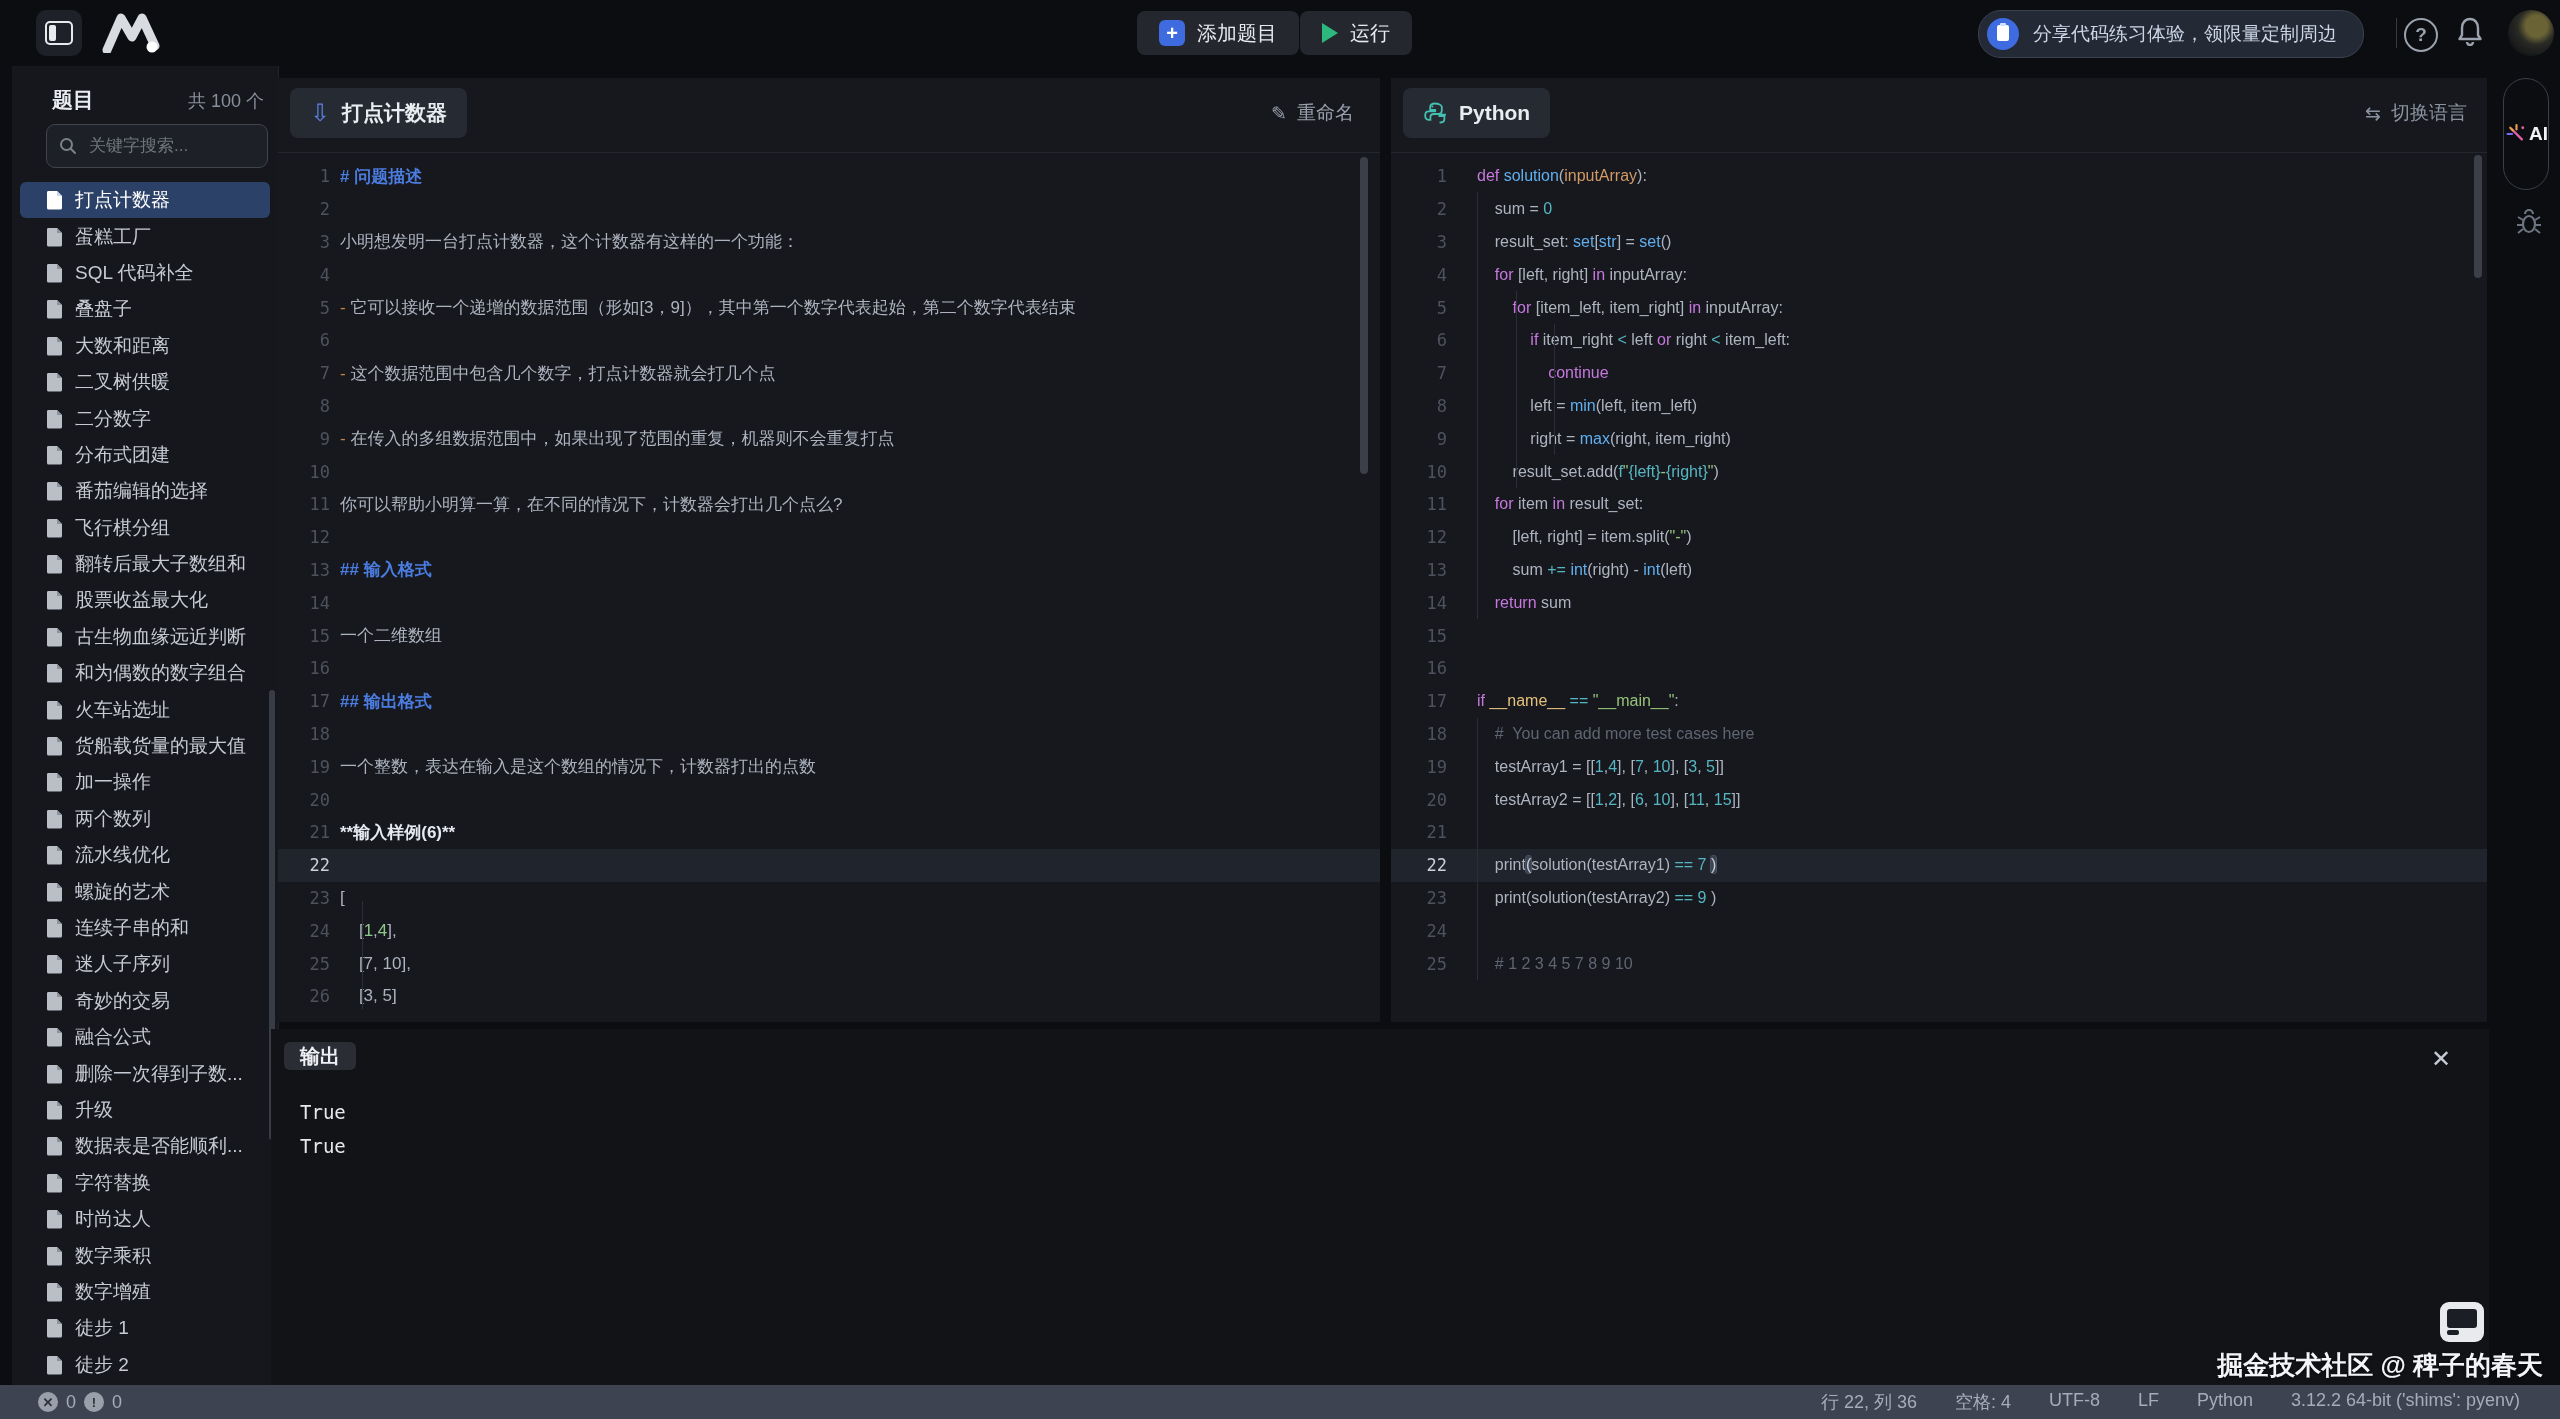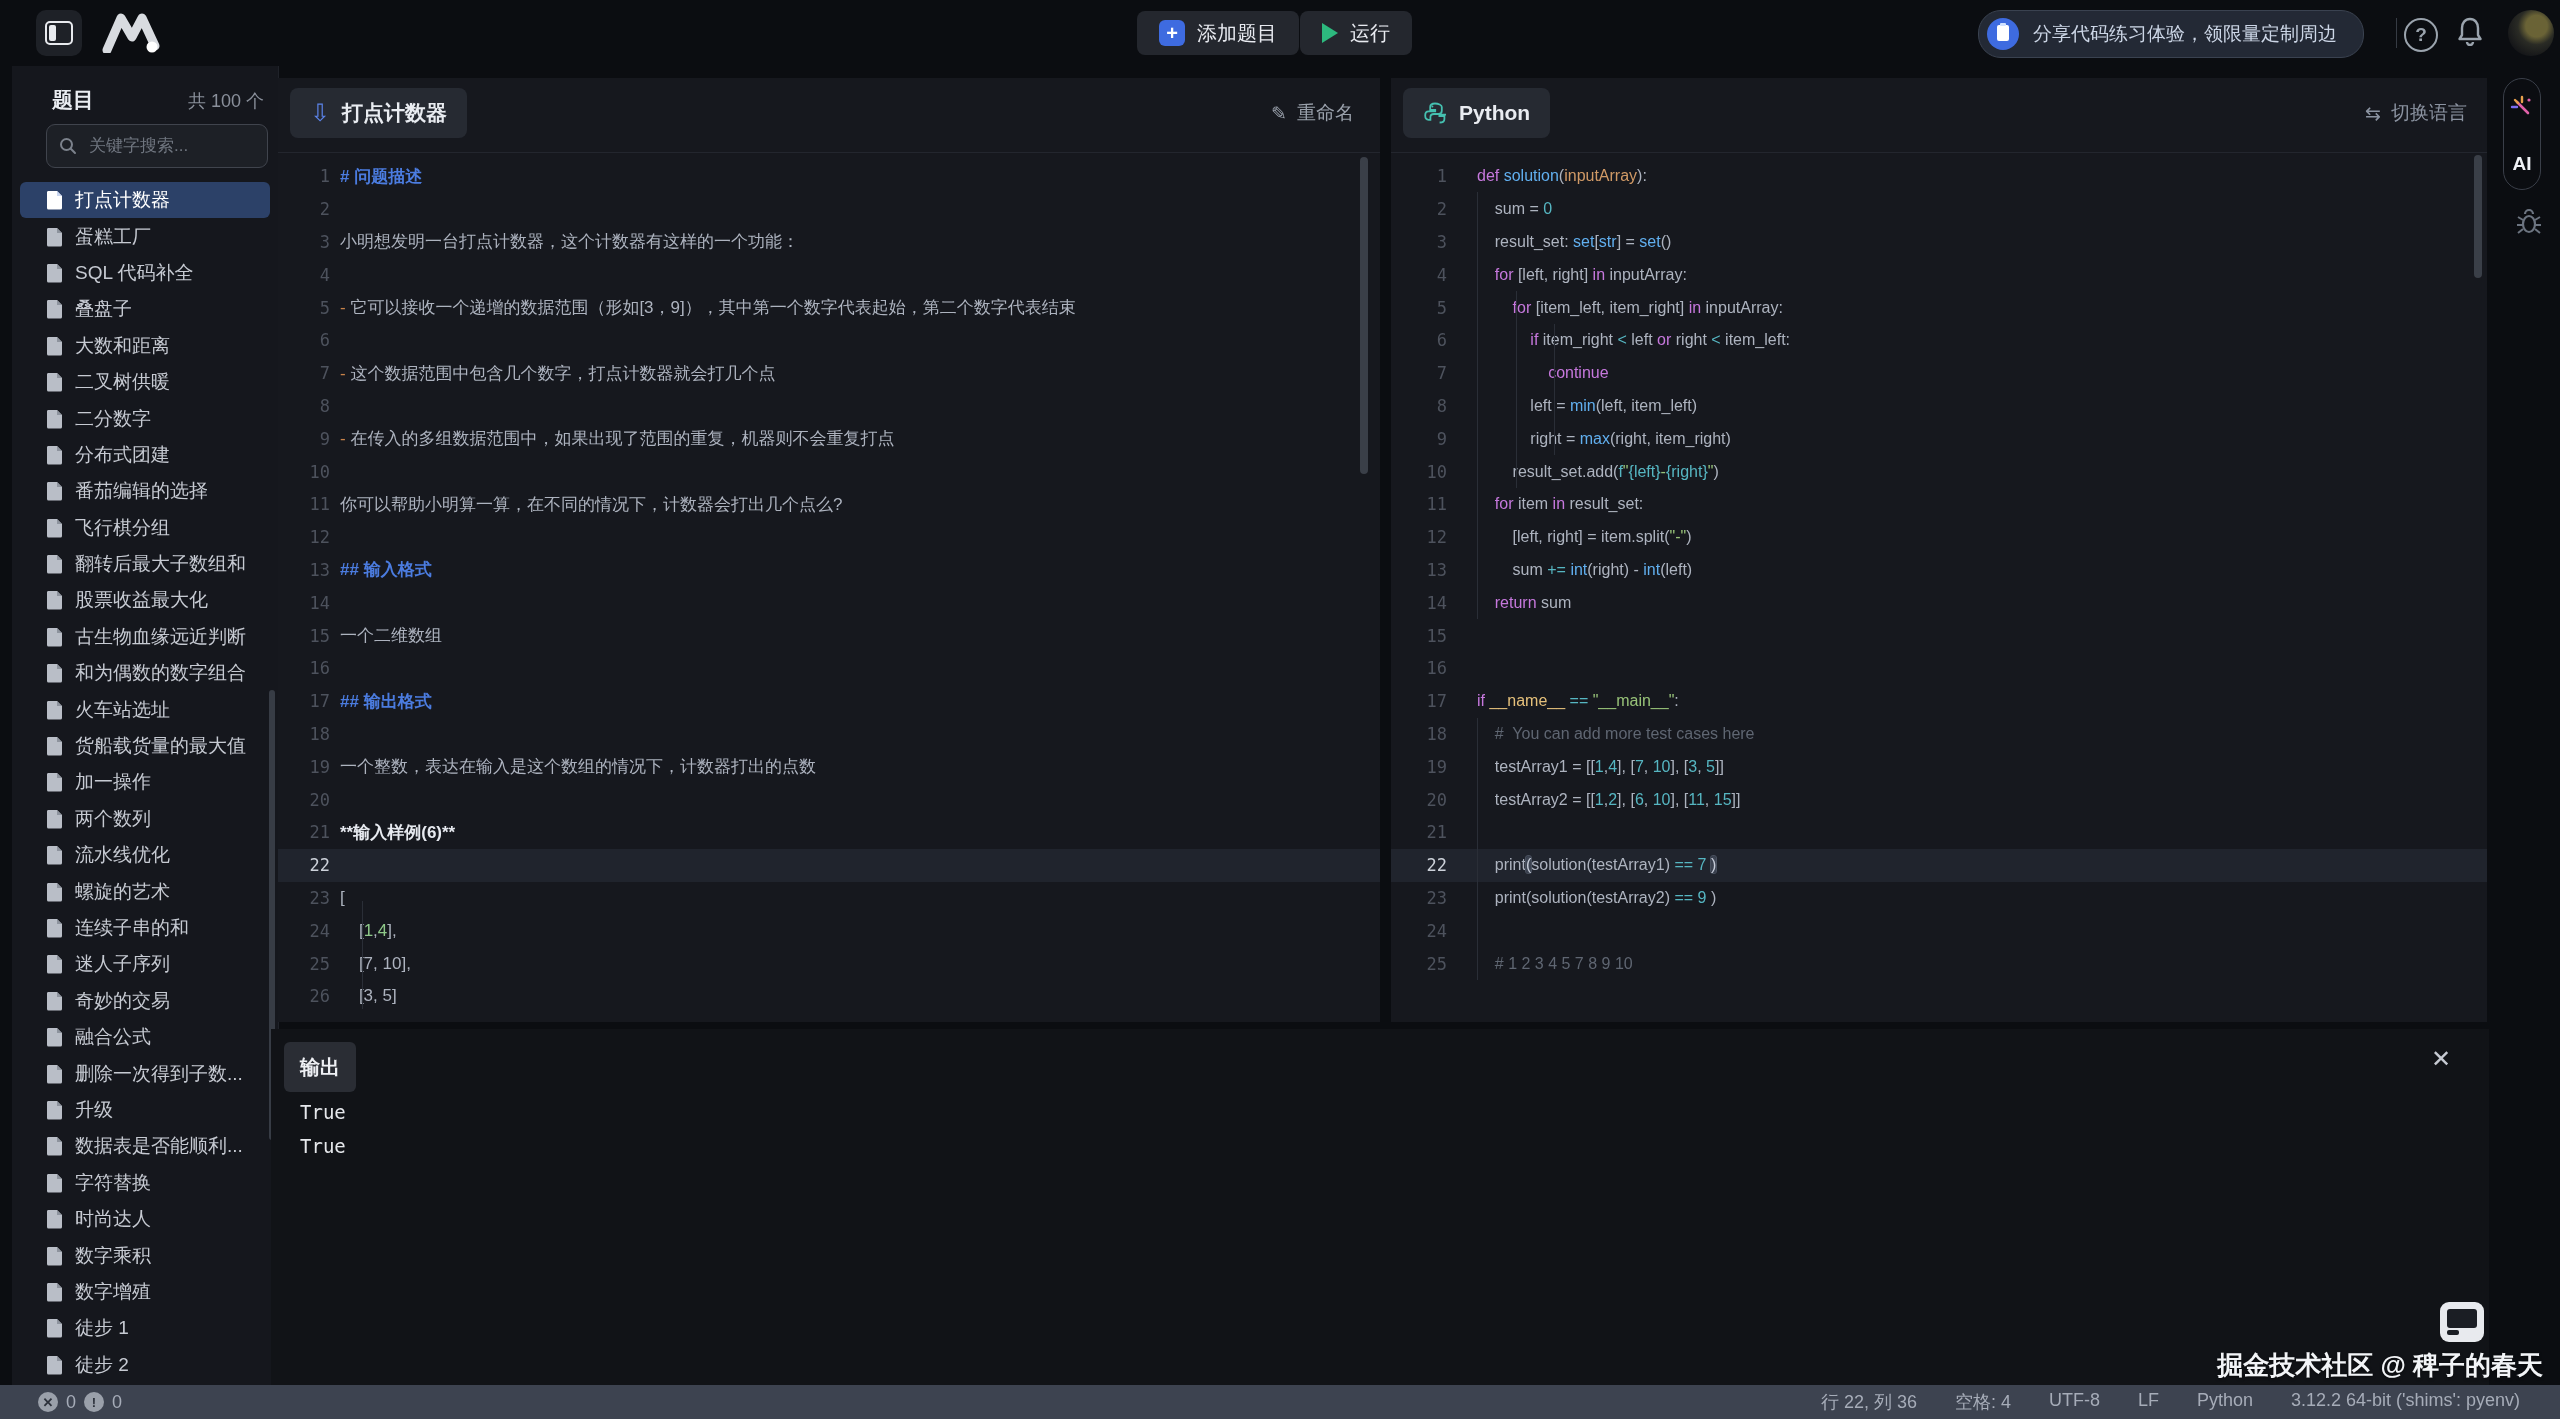--- a/index.html
+++ b/index.html
@@ -69,31 +69,31 @@
   .guide{position:absolute;width:1px;background:#2a2e37;}
   .vscroll{position:absolute;width:8px;background:#3a3f48;border-radius:4px;}
   
   .tk-d{color:#adb3bf;} .tk-k{color:#c678dd;} .tk-fn{color:#61afef;} .tk-s{color:#98c379;}
   .tk-n{color:#56b6c2;} .tk-cy{color:#56b6c2;} .tk-c{color:#5f6672;} .tk-p{color:#d19a66;margin-top:44px;}
   .tk-y{color:#e5c07b;} .tk-h{color:#4b7ce0;font-weight:bold;} .tk-b{color:#e7eaf0;font-weight:bold;}
   .tk-dash{color:#c7824a;} .tk-g{color:#8fc98a;}
   .tk-brk{color:#c6ccd8;background:#3d4452;border-radius:3px;box-shadow:0 0 0 1px #4a5260;}
   
   #output{left:271px;top:1029px;width:2218px;height:356px;background:#111317;}
-  #out-chip{left:13px;top:13px;height:50px;background:#2a2d34;border-radius:6px;display:flex;align-items:center;
+  #out-chip{left:13px;top:13px;height:28px;background:#2a2d34;border-radius:6px;display:flex;align-items:center;
             padding:0 16px;font-size:20px;font-weight:bold;color:#eef0f4;}
   #out-close{right:38px;top:16px;font-size:24px;color:#c6cad2;}
   #out-lines{left:29px;top:66px;font-family:"DejaVu Sans Mono",monospace;font-size:19px;color:#e6e8ec;line-height:34px;}
   #watermark{right:17px;top:1348px;font-size:26px;font-weight:bold;color:#f2f4f7;text-shadow:0 1px 3px rgba(0,0,0,.6);}
   #float-panel-ic{left:2440px;top:1302px;width:44px;height:40px;background:#e8eaee;border-radius:9px;}
   #float-panel-ic:before{content:"";position:absolute;left:7px;top:7px;right:7px;bottom:14px;background:#1b1e24;border-radius:3px;}
   #float-panel-ic:after{content:"";position:absolute;left:7px;bottom:7px;width:12px;height:5px;background:#1b1e24;border-radius:2px;}
   
-  #ai-capsule{left:2503px;top:78px;width:38px;height:112px;border:1px solid #3a3f49;border-radius:25px;
-              display:flex;flex-direction:column;align-items:center;justify-content:space-between;padding:14px 0;box-sizing:border-box;}
+  #ai-capsule{left:2503px;top:78px;width:46px;height:112px;border:1px solid #3a3f49;border-radius:25px;
+              display:flex;flex-direction:row;align-items:center;justify-content:space-between;padding:14px 0;box-sizing:border-box;}
   #ai-label{color:#f0f2f6;font-size:19px;font-weight:bold;}
   #bug-btn{left:2515px;top:208px;width:28px;height:28px;}
   
   #statusbar{left:0;top:1385px;width:2560px;height:34px;background:#3d4350;display:flex;align-items:center;
              font-size:18px;color:#a6acb8;}
   #sb-left{display:flex;align-items:center;gap:8px;margin-left:38px;}
   .st-circ{width:20px;height:20px;border-radius:50%;background:#9aa0aa;color:#2c313b;display:flex;
            align-items:center;justify-content:center;font-size:13px;font-weight:bold;line-height:1;}
   #sb-right{margin-left:auto;margin-right:40px;display:flex;gap:38px;}
 </style>

